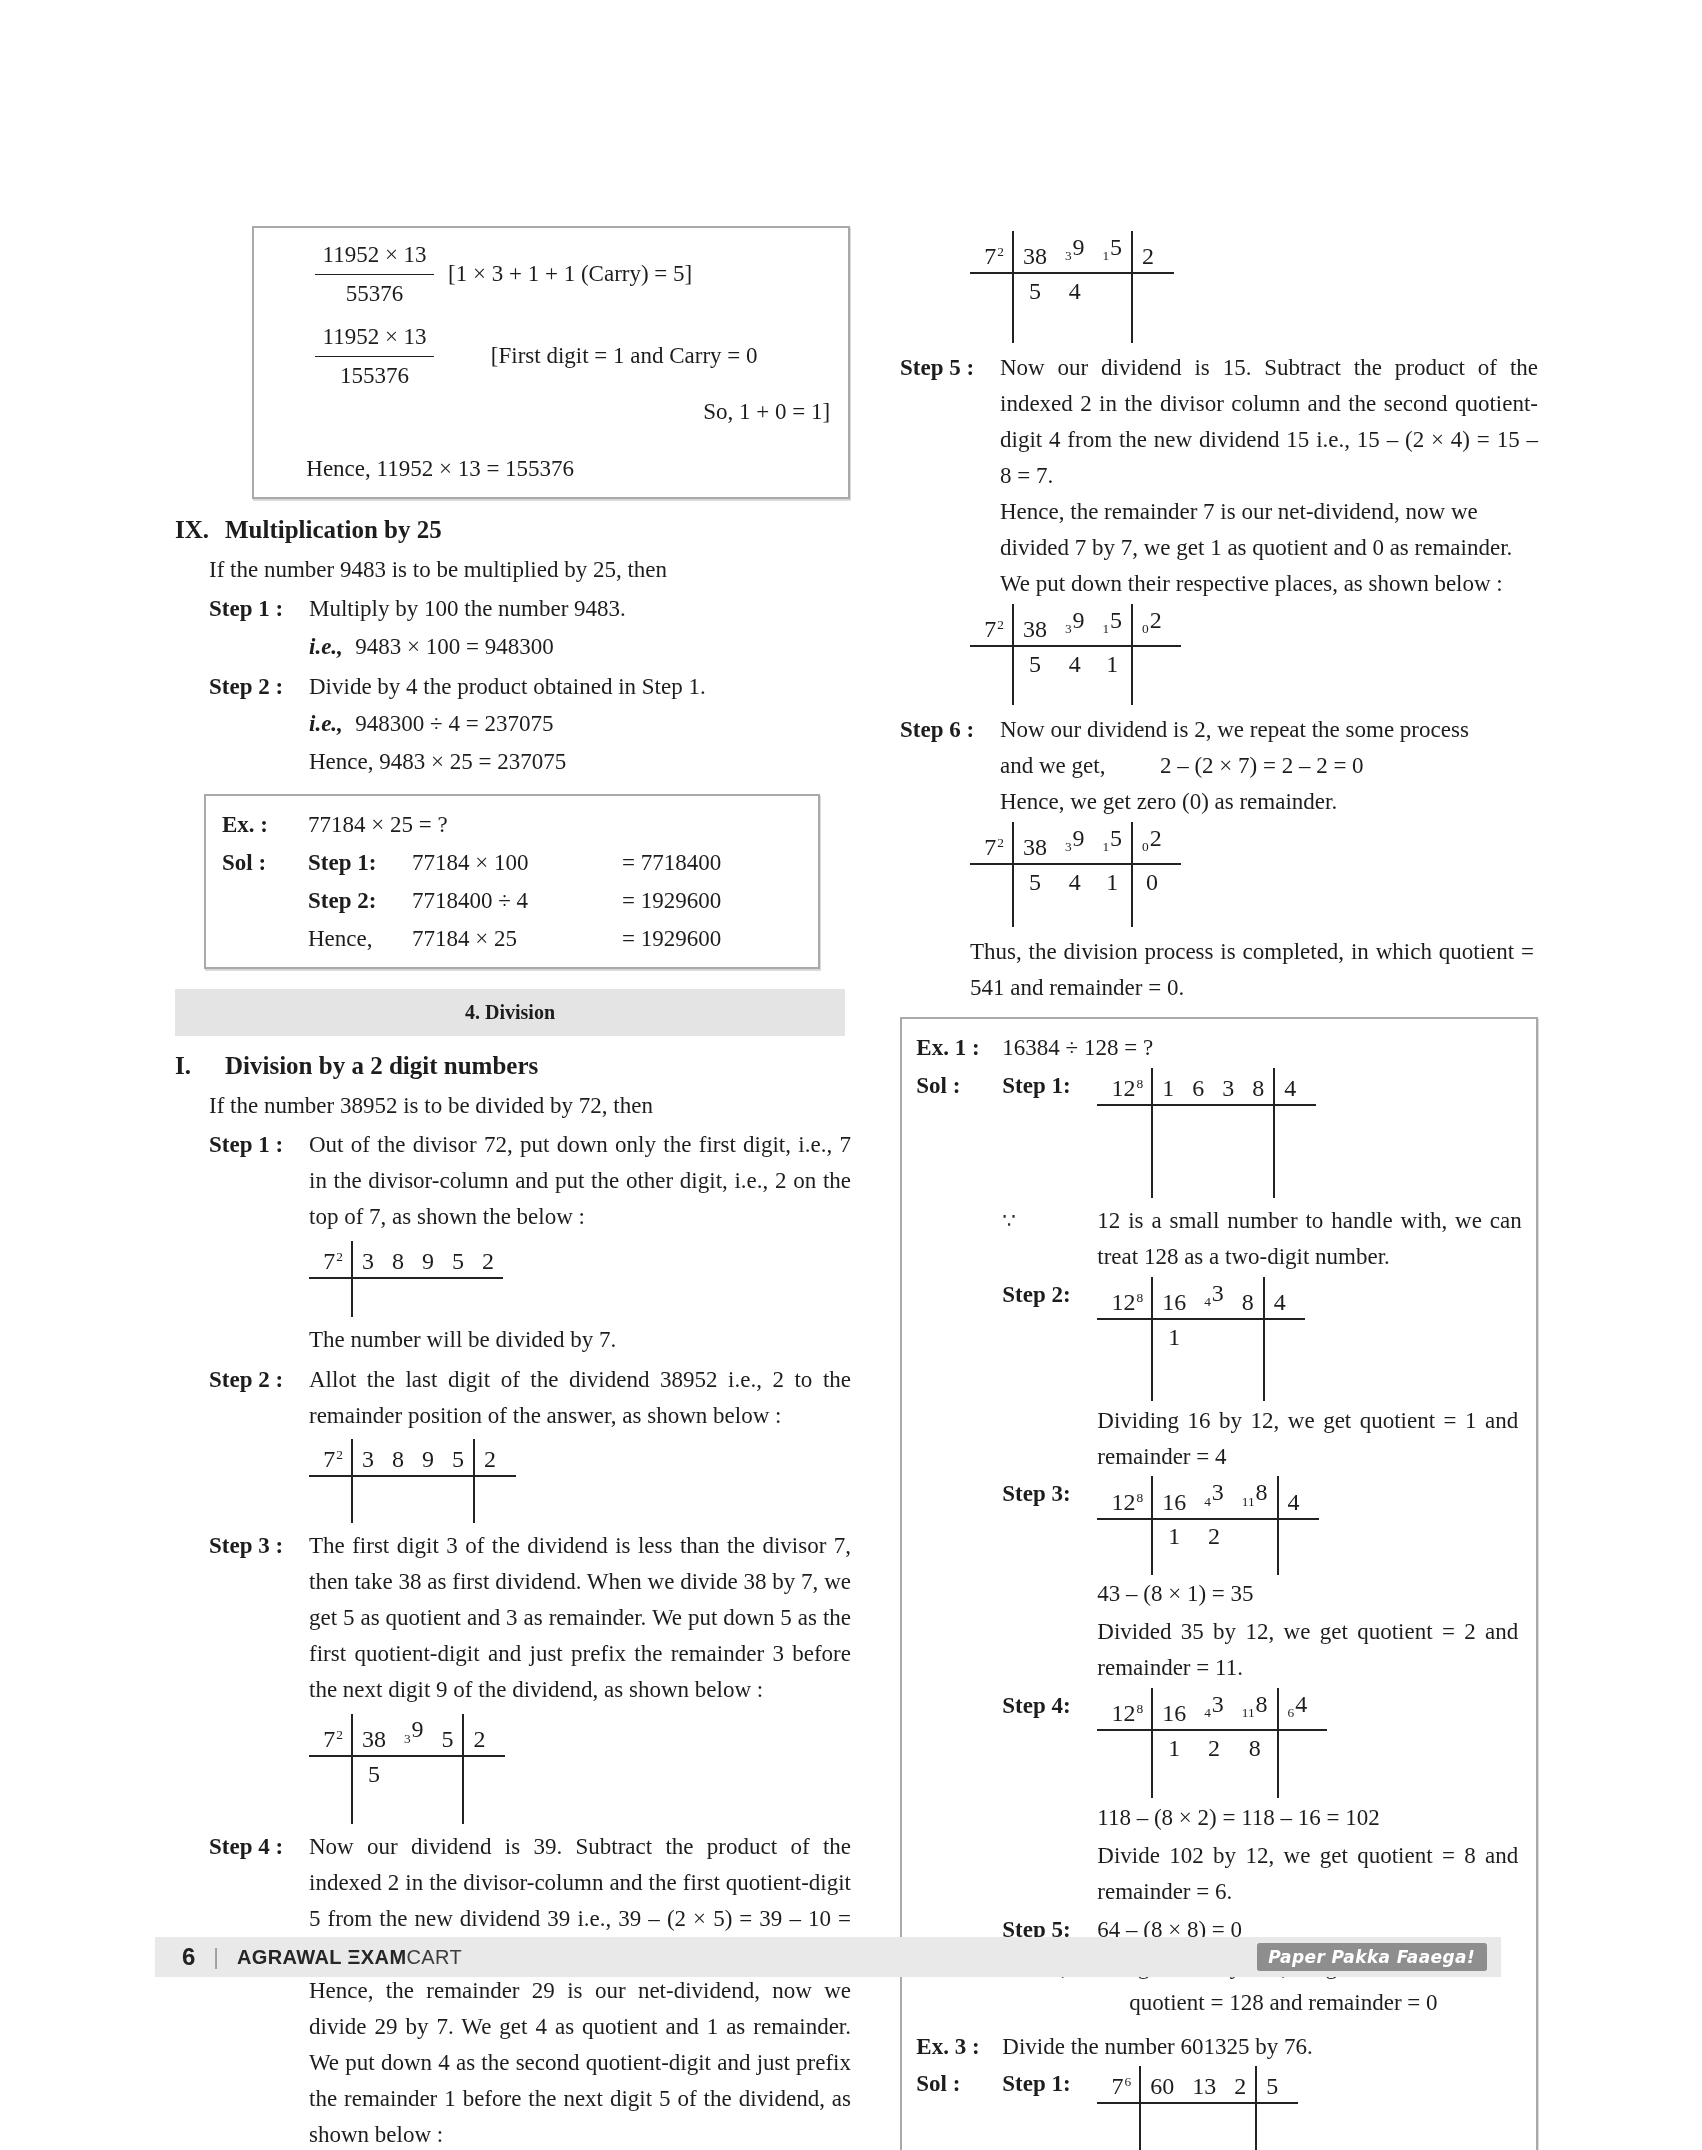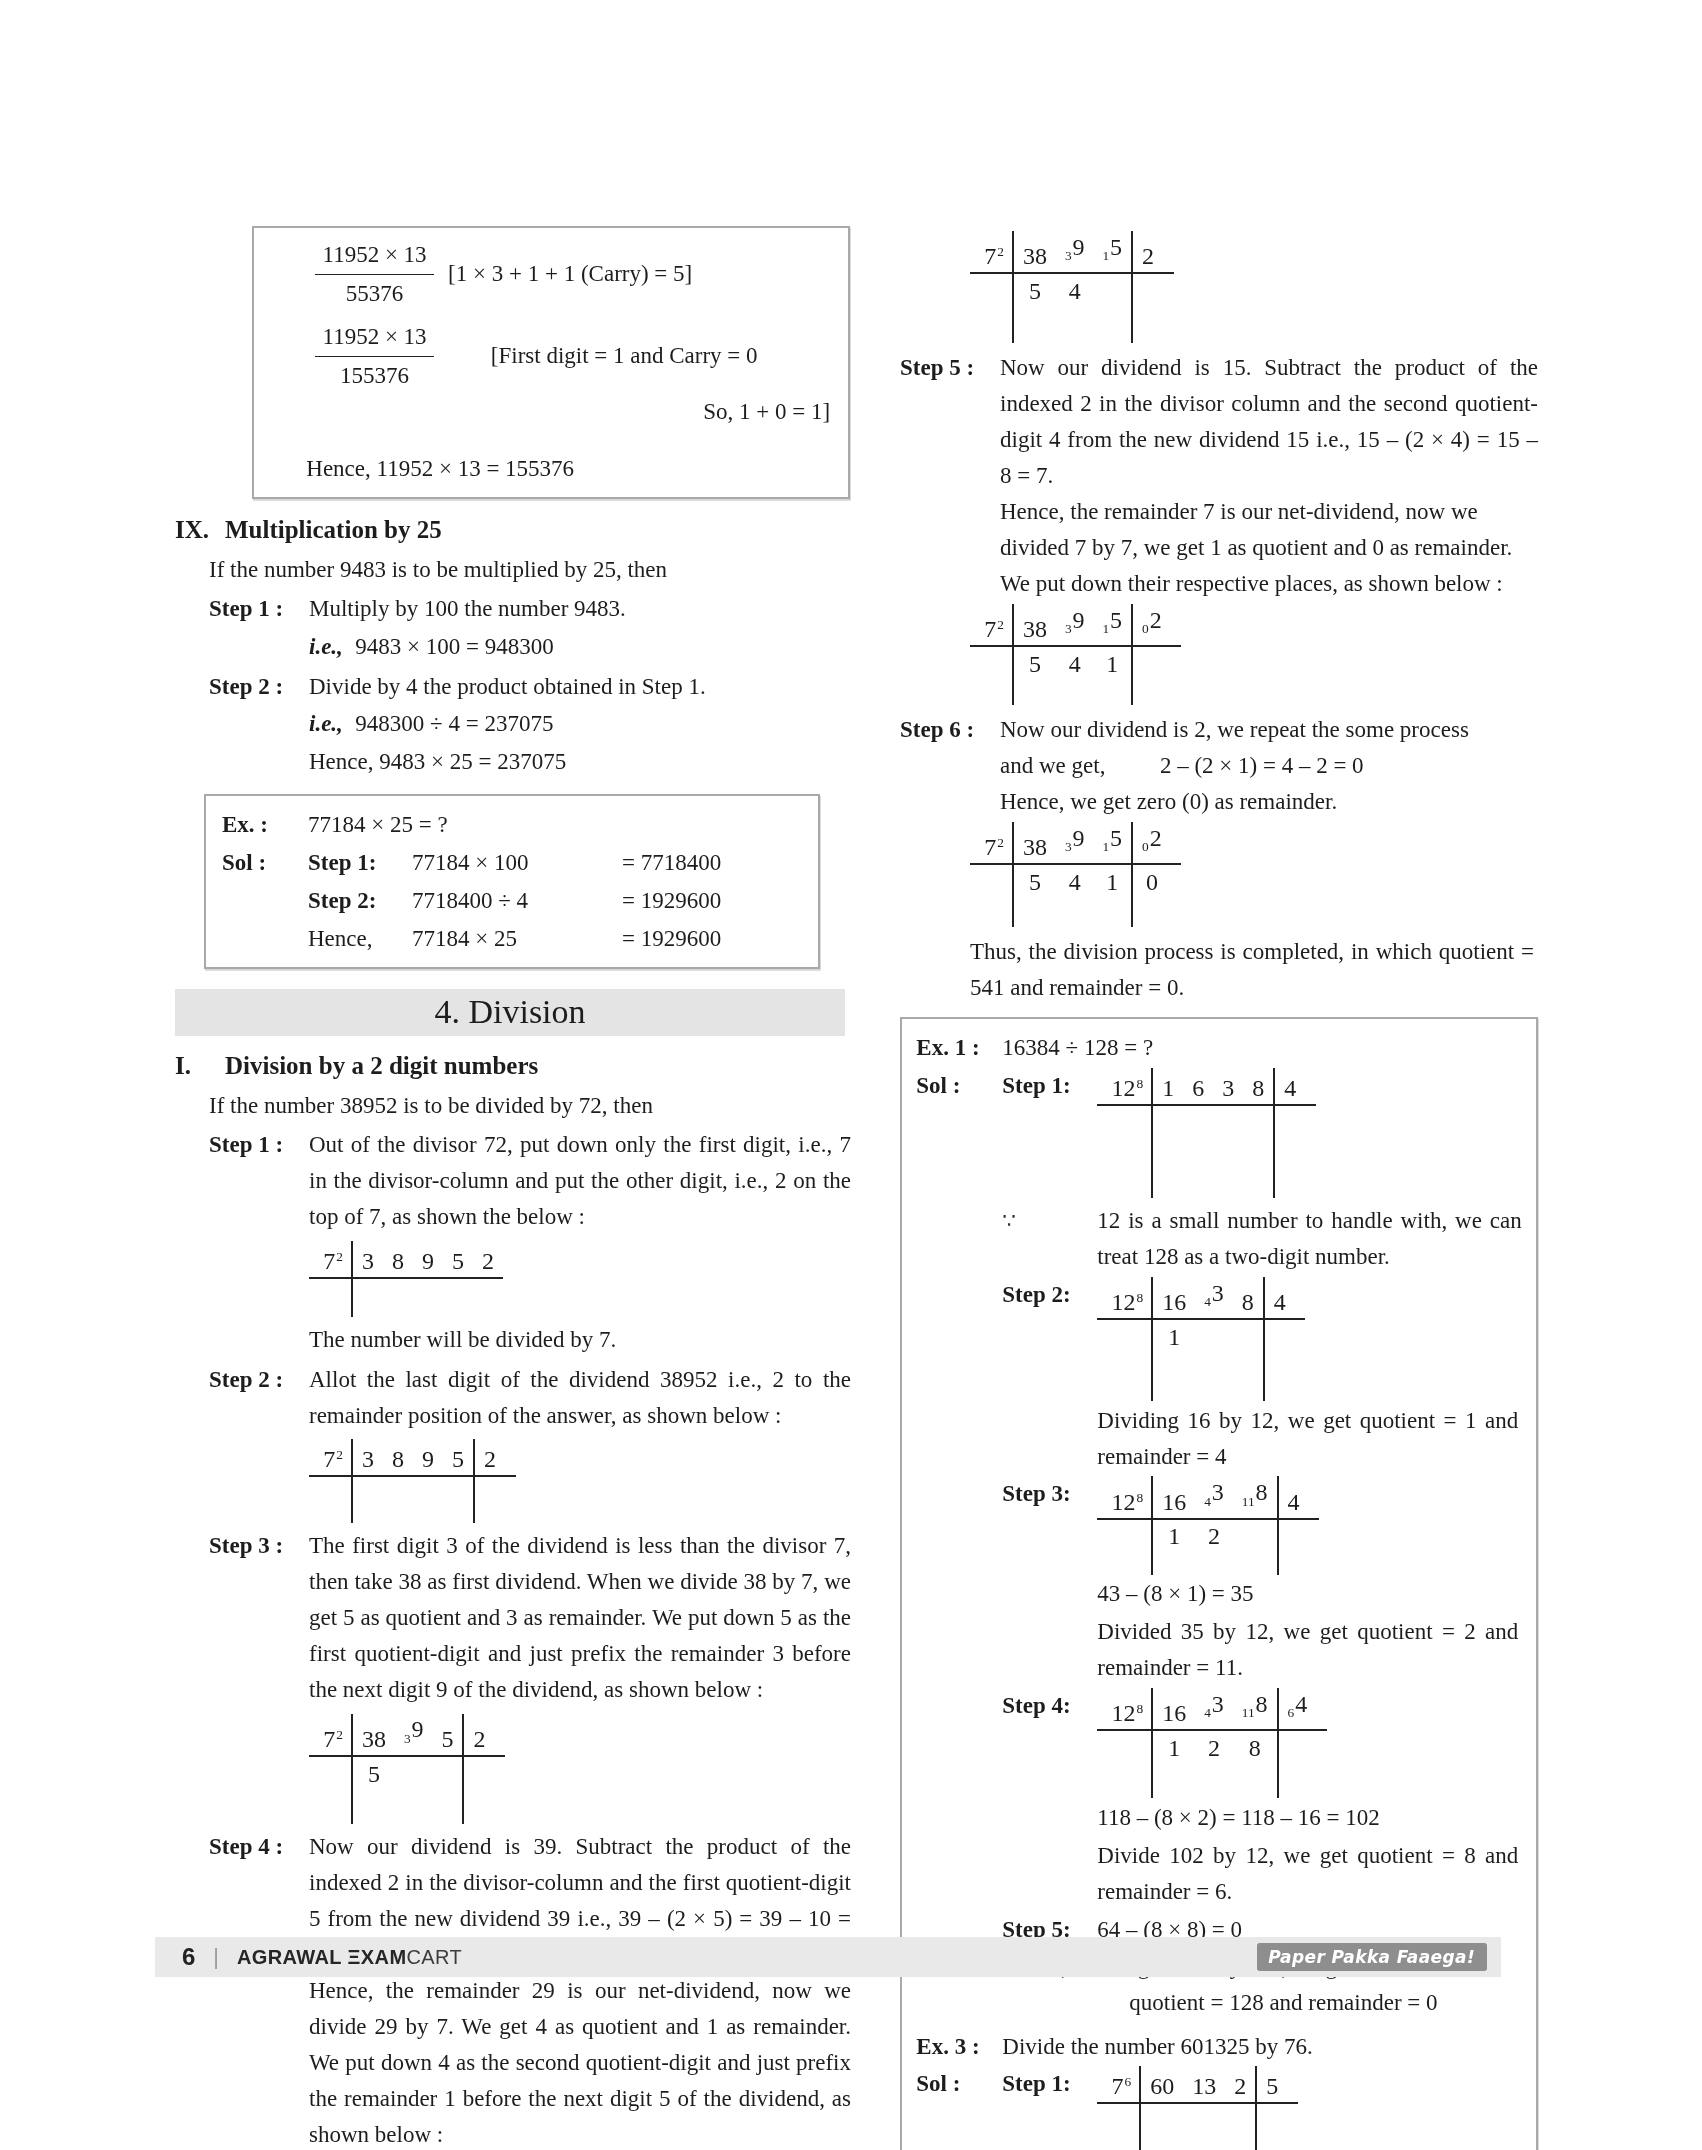--- a/index.html
+++ b/index.html
@@ -32,21 +32,21 @@
 
   
   .step{display:flex;margin-left:34px;margin-top:3.6px;}
   .step .lbl{width:100px;flex:none;font-weight:bold;}
   .step .txt{flex:1;text-align:justify;}
   .eqrow{display:flex;margin-left:134px;margin-top:1.8px;}
   .eqrow .ie{font-style:italic;margin-right:12.5px;font-weight:bold;}
   .plainline{margin-left:134px;margin-top:1.8px;}
 
   
-  .band{margin-top:19.7px;background:#e4e4e4;text-align:center;font-weight:normal;font-size:34px;padding:5.4px 0;width:670px;}
+  .band{margin-top:19.7px;background:#e4e4e4;text-align:center;font-weight:bold;font-size:20px;padding:5.4px 0;width:670px;}
 
   
   .xr{display:flex;margin-top:1.8px;}
   .xr .xc1{width:86px;flex:none;font-weight:bold;}
   .xr .xstep{width:104px;flex:none;font-weight:bold;}
   .xr .xstepn{width:104px;flex:none;}
   .xr .xval{width:210px;flex:none;}
 
   
   .ddiag{display:inline-table;border-collapse:collapse;font-size:24px;line-height:30px;}
@@ -277,21 +277,21 @@
 
     <div class="step" style="margin-left:0;">
       <span class="lbl">Step 6 :</span>
       <span class="txt" style="text-align:left;">Now our dividend is 2, we repeat the some process</span>
     </div>
     <div class="step" style="margin-left:0;margin-top:0;">
       <span class="lbl"></span>
       <span class="txt" style="text-align:left;">
         <span>and we get,</span>
         <span style="display:inline-block;width:43px;"></span>
-        <span>2 – (2 × 1) = 4 – 2 = 0</span>
+        <span>2 – (2 × 7) = 2 – 2 = 0</span>
       </span>
     </div>
     <div class="step" style="margin-left:0;margin-top:0;">
       <span class="lbl"></span>
       <span class="txt" style="text-align:left;">Hence, we get zero (0) as remainder.</span>
     </div>
 
     <div class="dgwrap-r"><span class="ddiag"><span class="drow top">
             <span class="dc divisor">7<span class="dsup">2</span></span>
             <span class="dc">38</span>

